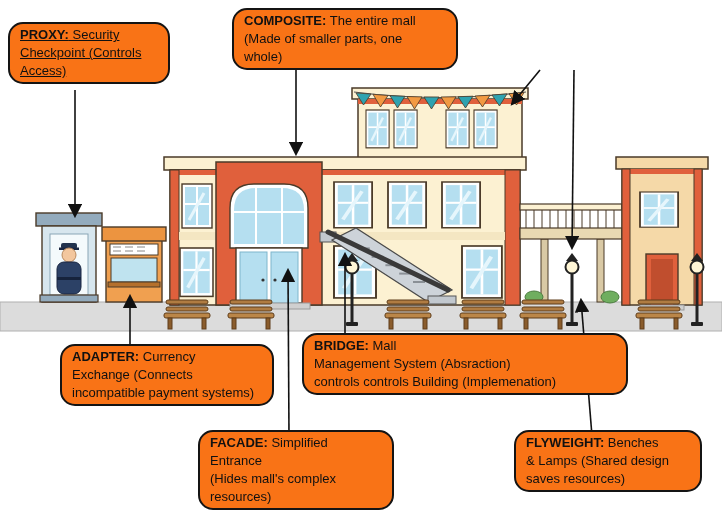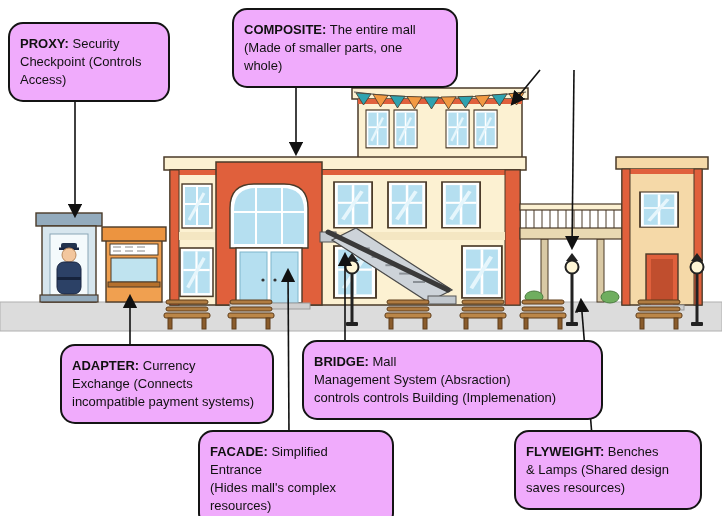--- a/index.html
+++ b/index.html
@@ -2,24 +2,24 @@
 <html><head>
 <meta charset="utf-8">
 <style>
   * { box-sizing: border-box; margin: 0; padding: 0; }
   html, body { background: #ffffff; }
   body { font-family: "Liberation Sans", sans-serif; }
   .canvas { position: relative; width: 722px; height: 516px; background: #ffffff; overflow: hidden; }
   .scene-svg { position: absolute; left: 0; top: 0; }
   .callout {
     position: absolute;
-    background: #f0abfc;
+    background: #f97316;
     border: 2px solid #141414;
     border-radius: 15px;
-    padding: 11px 10px;
+    padding: 2px 10px;
     font-size: 13px;
     line-height: 1.38;
     color: #111111;
     white-space: pre-line;
   }
   .callout b { font-weight: 700; }
 </style>
 </head>
 <body>
 
@@ -203,34 +203,34 @@
     <line x1="296" y1="70" x2="296" y2="154" marker-end="url(#ah)"></line>
     <line x1="540" y1="70" x2="512" y2="104" marker-end="url(#ah)"></line>
     <line x1="574" y1="70" x2="572" y2="248" marker-end="url(#ah)"></line>
     <line x1="130" y1="352" x2="130" y2="296" marker-end="url(#ah)"></line>
     <line x1="345" y1="344" x2="345" y2="254" marker-end="url(#ah)"></line>
     <line x1="289" y1="436" x2="288" y2="270" marker-end="url(#ah)"></line>
     <line x1="592" y1="436" x2="581" y2="300" marker-end="url(#ah)"></line>
   </g>
 </svg>
 
-<div class="callout" style="left:8px;top:22px;width:162px;"><b>PROXY:</b><span> Security
+<div class="callout" style="left:8px;top:22px;width:162px;text-decoration:underline;"><b>PROXY:</b><span> Security
 Checkpoint (Controls
 Access)</span></div>
 
 <div class="callout" style="left:232px;top:8px;width:226px;"><b>COMPOSITE:</b><span> The entire mall
 (Made of smaller parts, one
 whole)</span></div>
 
 
 <div class="callout" style="left:60px;top:344px;width:214px;"><b>ADAPTER:</b><span> Currency
 Exchange (Connects
 incompatible payment systems)</span></div>
 
-<div class="callout" style="left:302px;top:340px;width:301px;"><b>BRIDGE:</b><span> Mall
+<div class="callout" style="left:302px;top:333px;width:326px;"><b>BRIDGE:</b><span> Mall
 Management System (Absraction)
 controls controls Building (Implemenation)</span></div>
 
 <div class="callout" style="left:198px;top:430px;width:196px;"><b>FACADE:</b><span> Simplified Entrance
 (Hides mall's complex
 resources)</span></div>
 
 <div class="callout" style="left:514px;top:430px;width:188px;"><b>FLYWEIGHT:</b><span> Benches
 &amp; Lamps (Shared design
 saves resources)</span></div>

